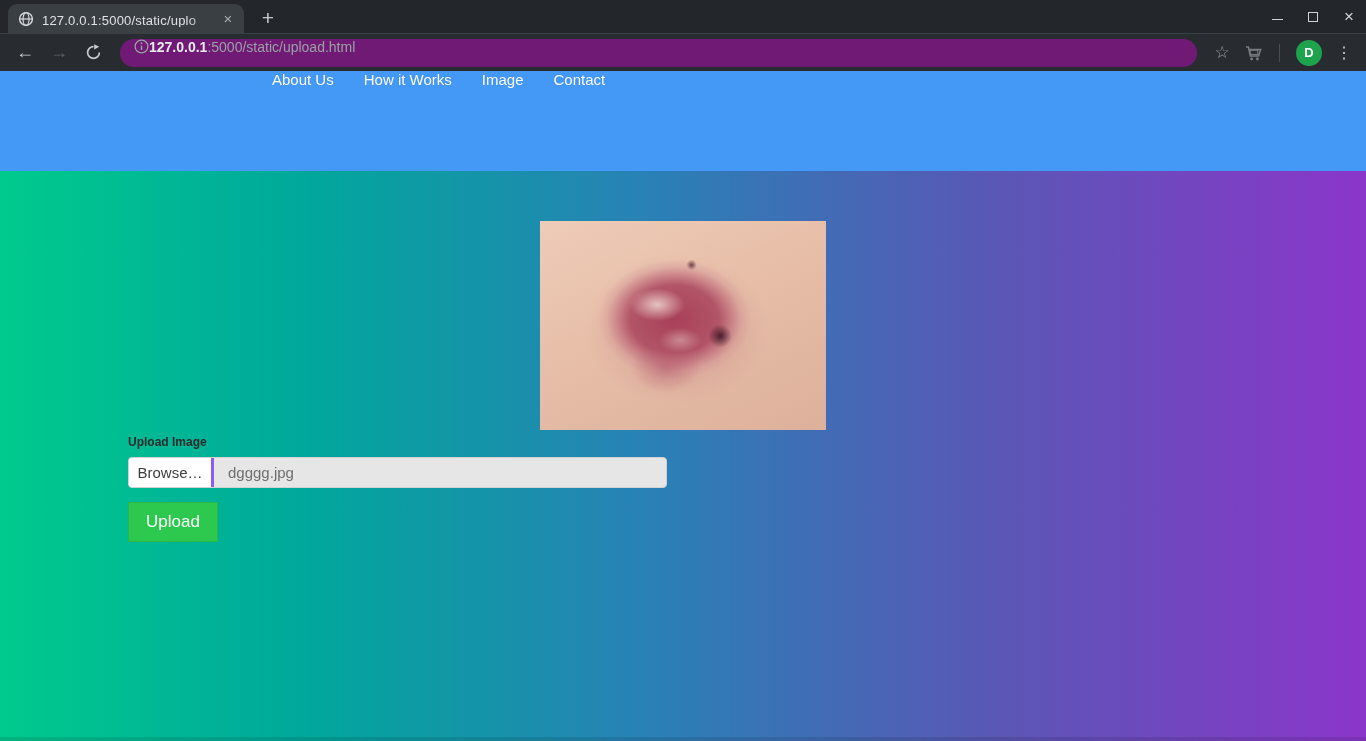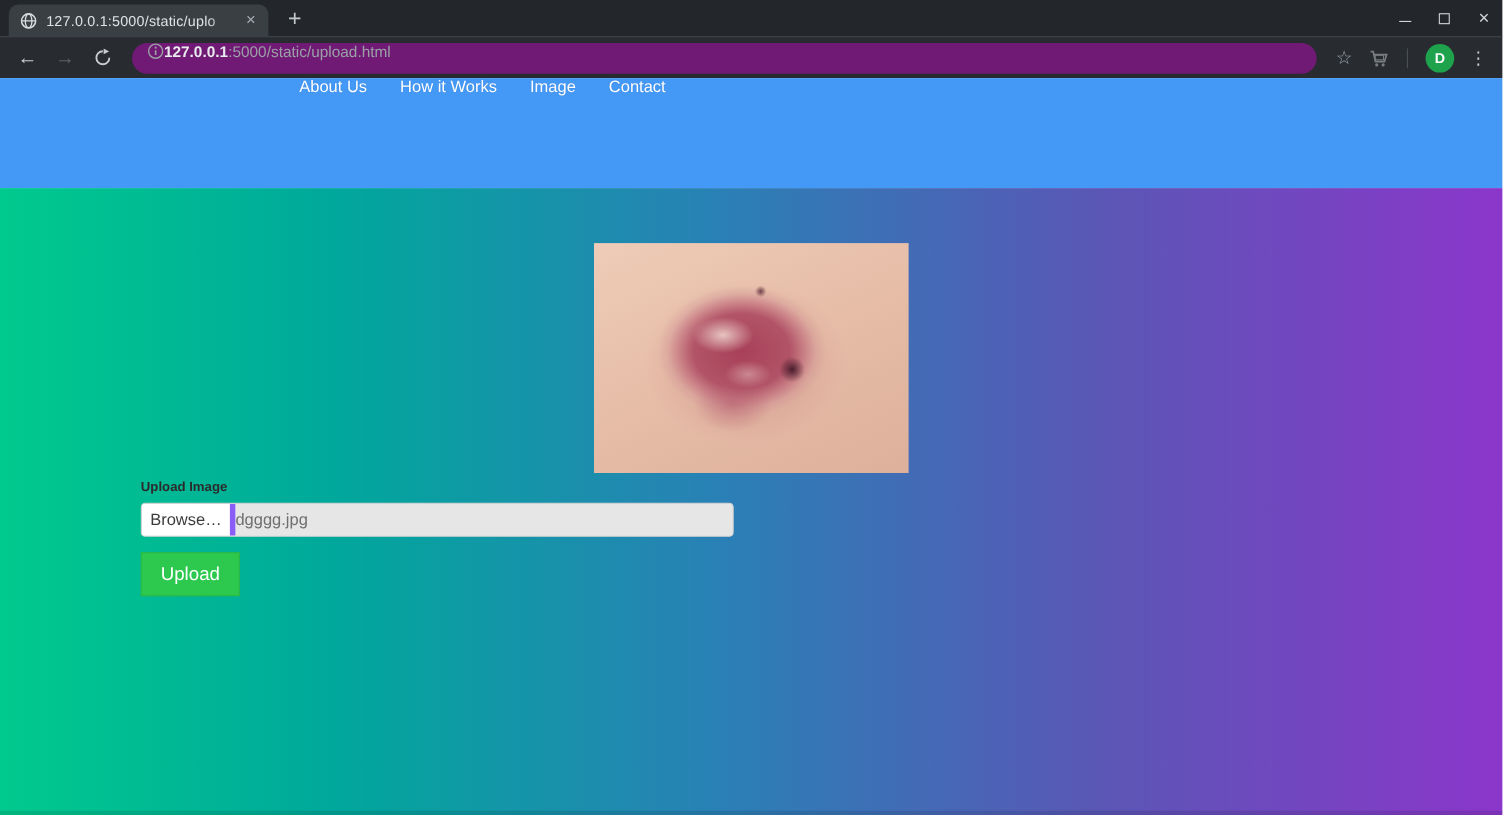--- a/index.html
+++ b/index.html
@@ -78,24 +78,24 @@
       linear-gradient(155deg, #eeccb8 0%, #e7bea8 45%, #ddb09b 100%);
   }
 
   .upload-form { position: absolute; left: 128px; top: 264px; }
   .upload-label { display: block; color: #2b2b2b; font-size: 12px; font-weight: bold; margin-bottom: 8px; }
   .file-control {
     width: 539px; height: 31px; background: #e6e6e6; border: 1px solid #d2d2d2;
     border-radius: 4px; display: flex; align-items: stretch; overflow: hidden;
   }
   .browse-btn {
-    background: #ffffff; border: none; border-right: 5px solid #8b5cf6; width: 85px;
+    background: #ffffff; border: none; border-right: 3px solid #8b5cf6; width: 85px;
     font-family: "Liberation Sans", sans-serif; font-size: 15px; color: #3c3c3c; text-align: center;
   }
-  .file-name { flex: 1; display: flex; align-items: center; color: #6f6f6f; font-size: 15px; }
+  .file-name { flex: 1; display: flex; align-items: center; padding-left: 14px; color: #6f6f6f; font-size: 15px; }
   .upload-btn {
     margin-top: 14px; width: 90px; height: 40px; background: #2dc84e; border: 1px solid #29b847;
     border-radius: 0; color: #ffffff; font-size: 17px; font-family: "Liberation Sans", sans-serif;
     display: flex; align-items: center; justify-content: center; cursor: pointer;
   }
 </style>
 </head>
 <body>
 
 <div class="screen">

